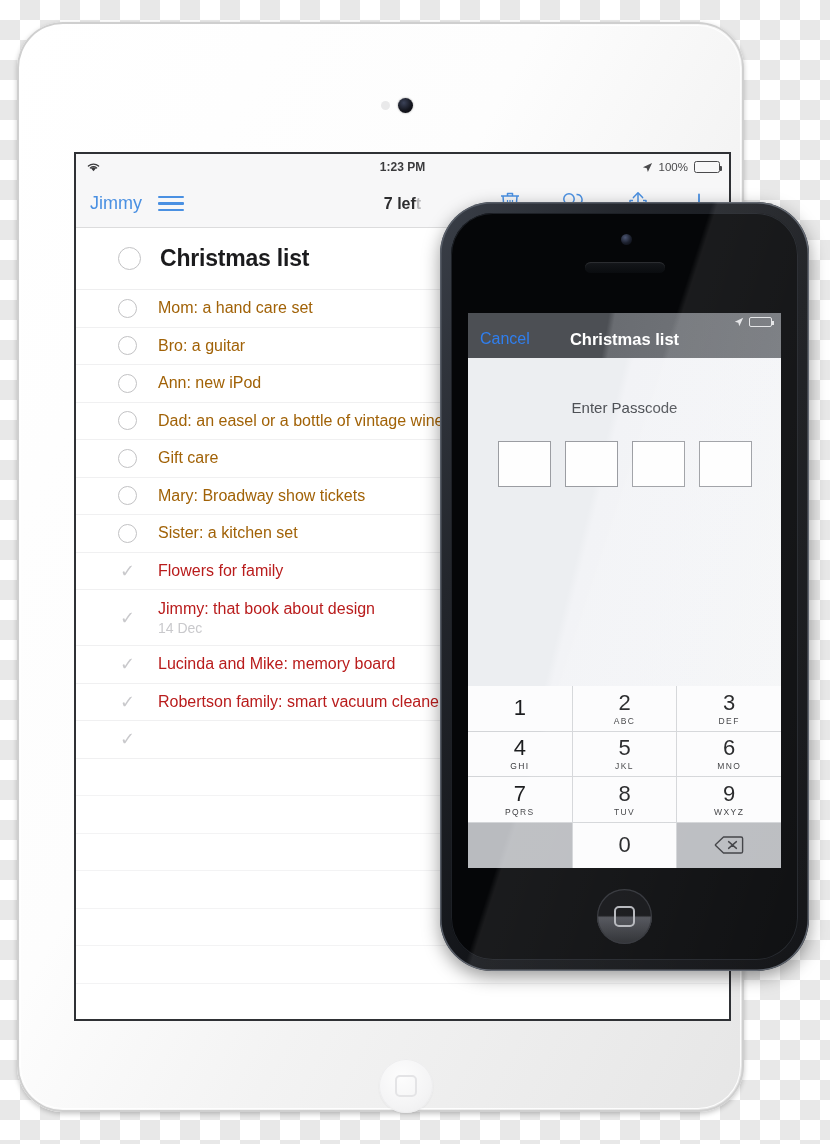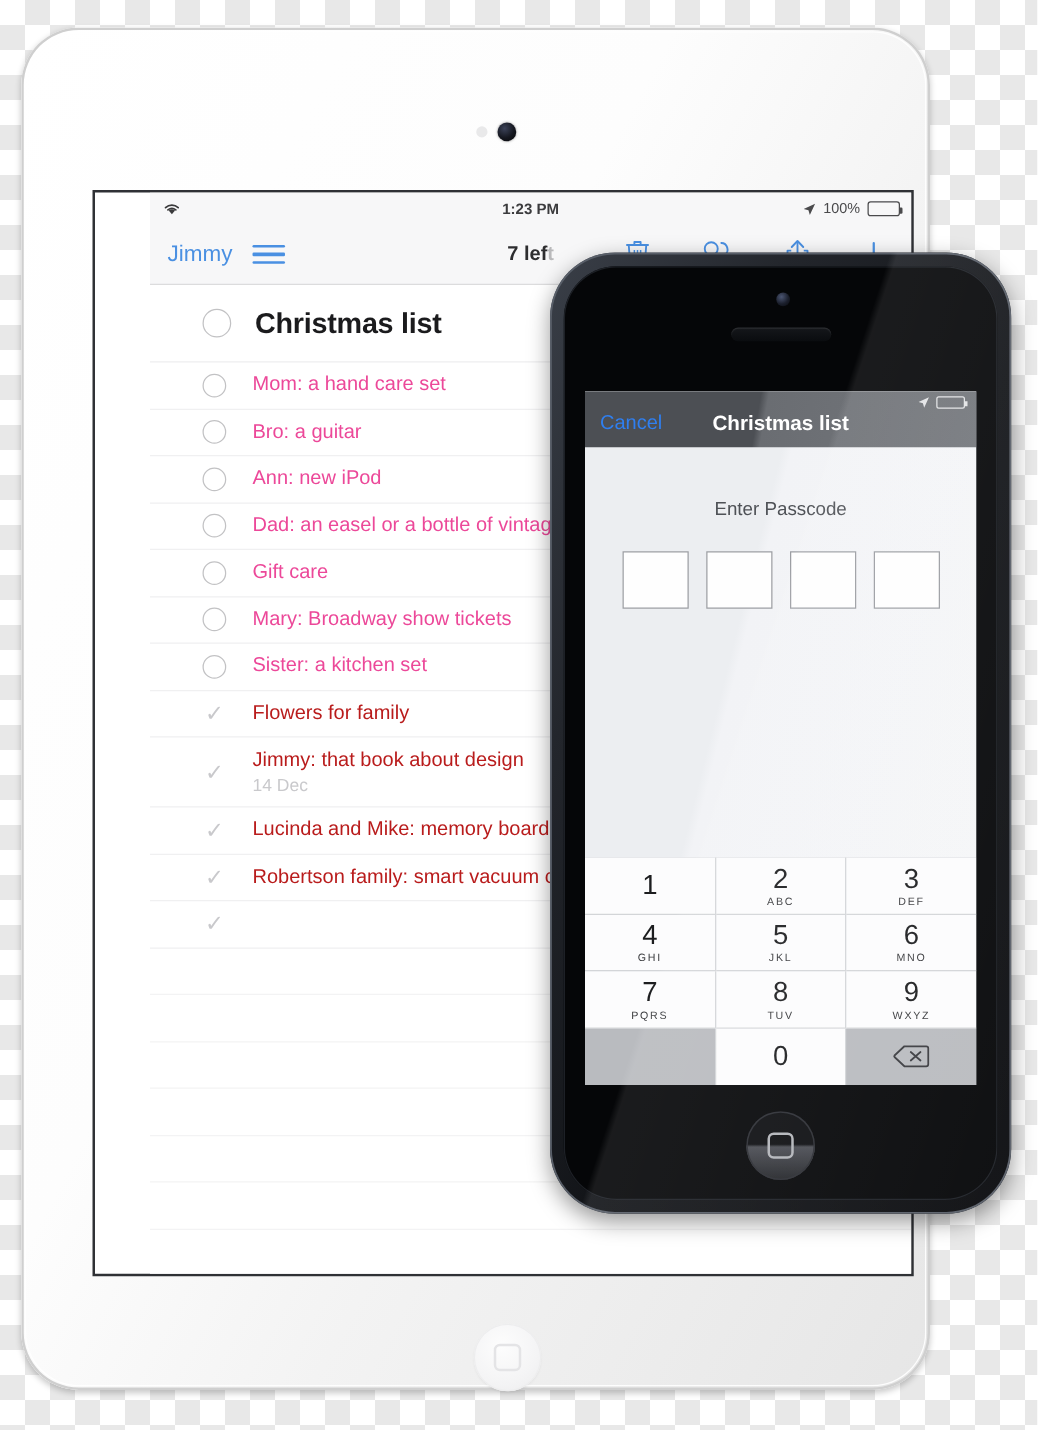--- a/index.html
+++ b/index.html
@@ -88,21 +88,20 @@
   
   #ipad-screen {
     position: absolute;
     left: 57px;
     top: 130px;
     width: 657px;
     height: 869px;
     background: #ffffff;
     border: 2px solid #2f3135;
     overflow: hidden;
-    padding-left: 44px;
   }
 
   #ipad-statusbar {
     position: relative;
     height: 26px;
     background: #f7f7f8;
     display: flex;
     align-items: center;
     padding: 0 10px;
   }
@@ -203,21 +202,21 @@
   .task-row {
     height: 37.5px;
     display: flex;
     align-items: center;
     padding-left: 42px;
     border-bottom: 1px solid #f0f0f1;
   }
   .task-row .circle { width: 19px; height: 19px; }
   .task-label {
     font-size: 16px;
-    color: #ec4899;
+    color: #a16207;
     margin-left: 21px;
   }
 
   .task-row.done .task-label { color: #b91c1c; }
   .task-row.done { height: 37.5px; }
   .check {
     width: 19px; flex: none;
     font-size: 18px;
     color: #c9c9cc;
     line-height: 1;

